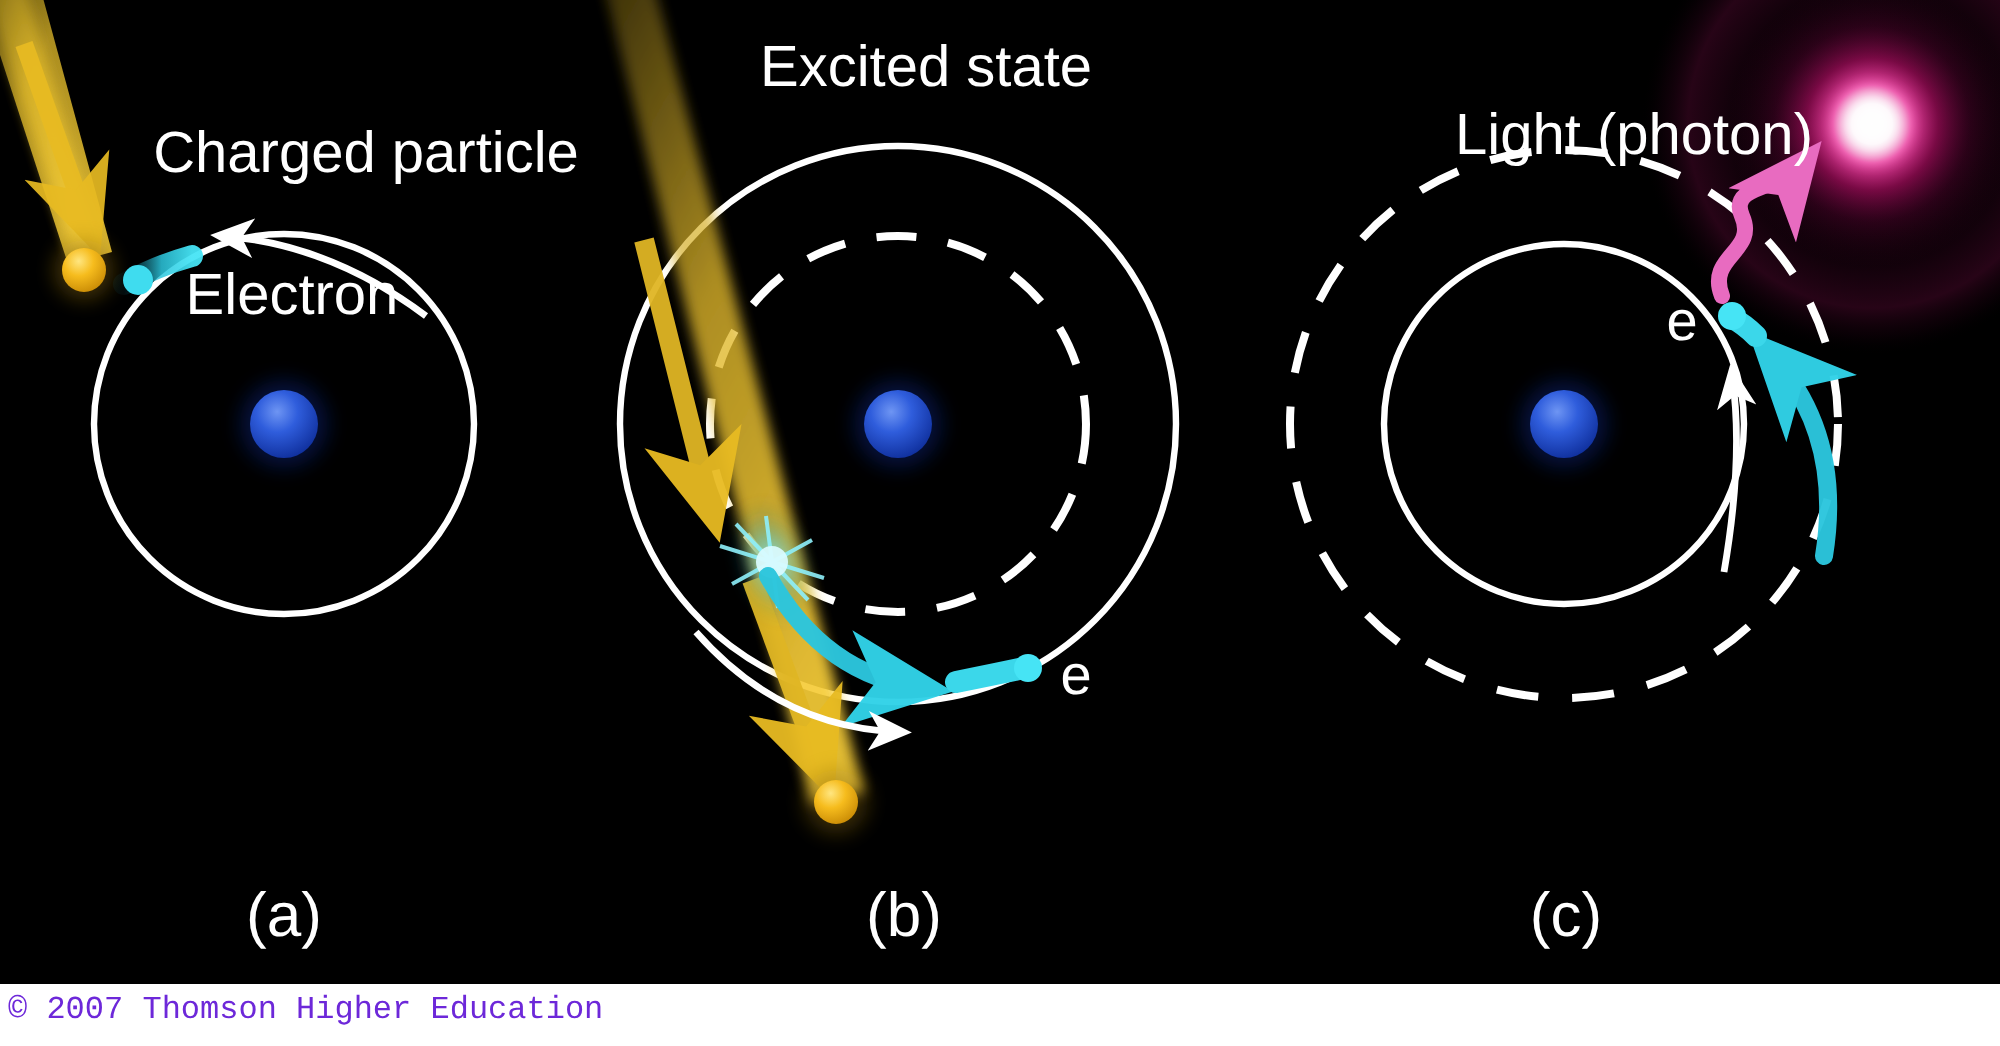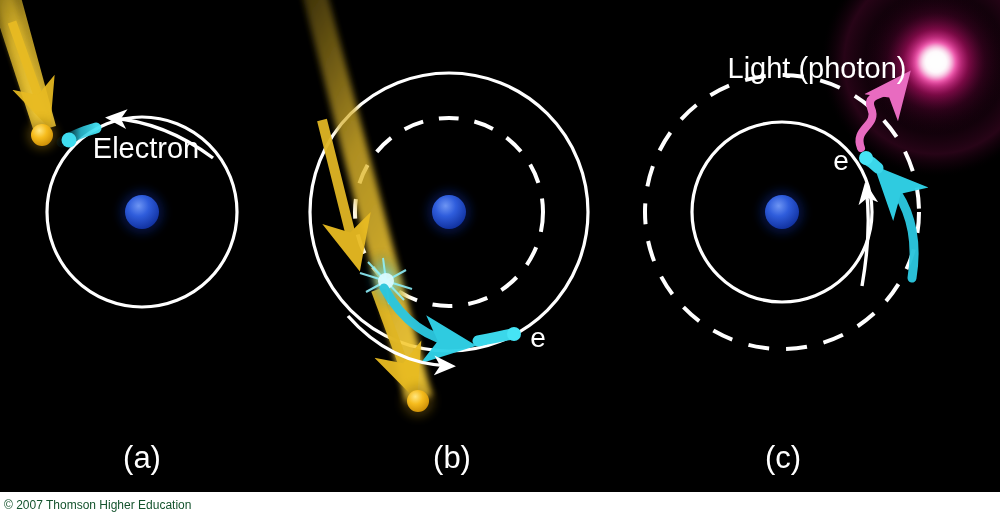--- a/index.html
+++ b/index.html
@@ -56,23 +56,23 @@
     white-space: nowrap;
     transform: translate(-50%, -50%);
   }
   #credit {
     position: absolute;
     left: 0;
     top: 492px;
     width: 1000px;
     height: 31px;
     background: #ffffff;
-    color: #14532d;
-    font-size: 12px;
-    font-family: Liberation Sans, sans-serif;
+    color: #6d28d9;
+    font-size: 16px;
+    font-family: Liberation Mono, monospace;
     line-height: 26px;
     padding-left: 4px;
     box-sizing: border-box;
   }
 </style>
 </head>
 <body>
 
 <div id="figure">
 
@@ -229,23 +229,25 @@
 
         <path d="M 862,286 Q 872,228 866,188" stroke="#ffffff" stroke-width="3.4" fill="none" marker-end="url(#whiteArrow)"></path>
 
         <path d="M 861,148 C 853,128 879,126 871,108 C 864,92 892,94 900,84" stroke="#e86bc0" stroke-width="8" fill="none" stroke-linecap="round" marker-end="url(#magentaArrow)"></path>
 
         <circle cx="782" cy="212" r="22" fill="#1133aa" opacity="0.35" filter="url(#softGlow)"></circle>
         <circle cx="782" cy="212" r="17" fill="url(#nucleusGrad)"></circle>
       </g>
     </svg>
 
+    <div class="headline" style="left:183px; top:61px;">Charged particle</div>
 
     <div class="headline" style="left:146px; top:132px;">Electron</div>
 
+    <div class="headline" style="left:463px; top:18px;">Excited state</div>
 
     <div class="elabel" style="left:538px; top:338px;">e</div>
 
     <div class="headline" style="left:817px; top:16px;margin-top:36px;">Light (photon)</div>
 
     <div class="elabel" style="left:841px; top:161px;">e</div>
 
     <div class="panel-caption" style="left:142px; top:440px;">(a)</div>
 
     <div class="panel-caption" style="left:452px; top:440px;">(b)</div>

